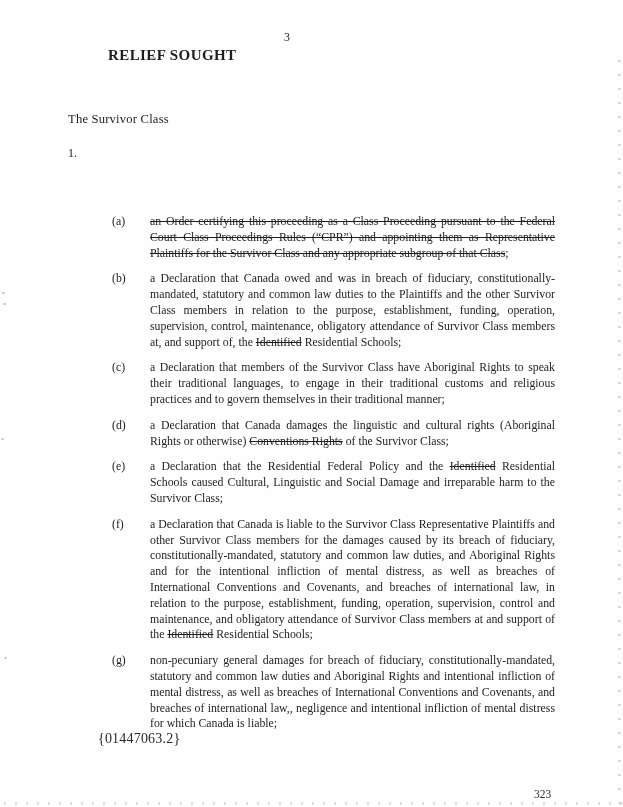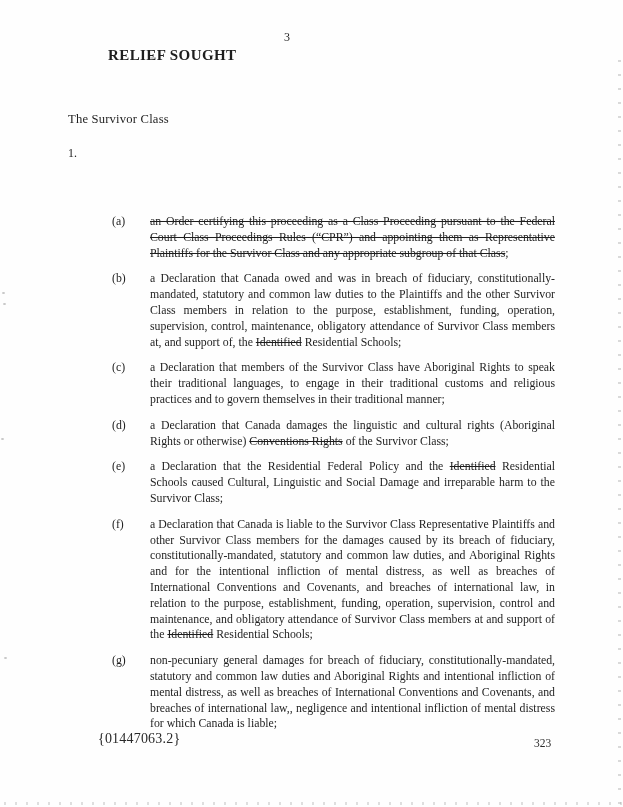--- a/index.html
+++ b/index.html
@@ -44,21 +44,21 @@
     font-size: 11.8px; line-height: 15.8px;
     text-align: justify;
   }
   .run-s { text-decoration: line-through; text-decoration-thickness: 1.2px; }
   .run-u { text-underline-offset: 2.5px; text-decoration-thickness: 1.1px; }
   .footer-docnum {
     position: absolute; top: 731px; left: 86px;
     font-size: 14px; letter-spacing: 0.2px; color: #2a2a2a; margin-left: 12px;
   }
   .stamp {
-    position: absolute; top: 737px; left: 534px;
+    position: absolute; top: 788px; left: 534px;
     font-size: 11.5px; color: #2a2a2a;
   }
   
   .edge-right {
     position: absolute; right: 2px; top: 60px; bottom: 0; width: 3px;
     background-image: repeating-linear-gradient(
       to bottom, rgba(150,150,150,0.35) 0 2px, transparent 2px 14px);
   }
   .edge-bottom {
     position: absolute; bottom: 2px; left: 4px; right: 0; height: 3px;

